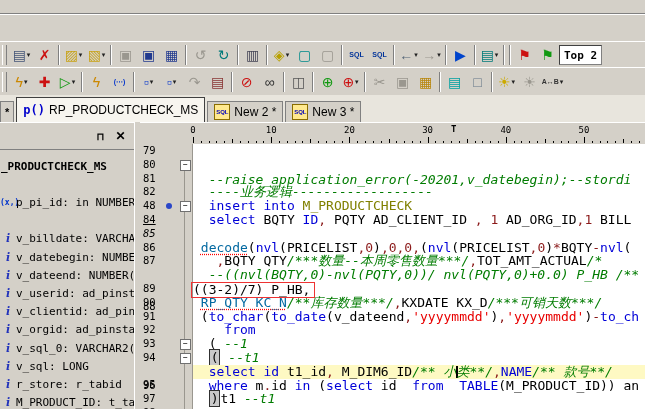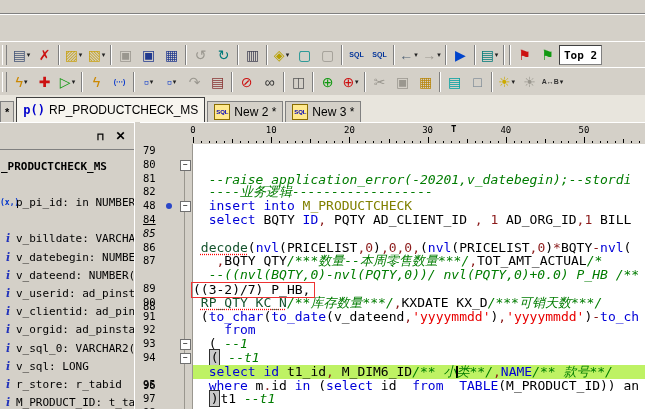--- a/index.html
+++ b/index.html
@@ -50,28 +50,28 @@
   #content{position:absolute;top:21px;left:0;right:0;bottom:0;overflow:hidden}
   #gutter{position:absolute;top:0;left:0;width:52px;bottom:0;background:#d4d0c8;border-right:1px solid #9a978f}
   #codebg{position:absolute;top:0;left:53px;right:0;bottom:0;background:#fff}
   .gutnum{position:absolute;left:3px;font:10.5px "DejaVu Sans Mono",monospace;color:#000}
   .foldbox{position:absolute;left:40px;width:9px;height:9px;background:#fff;border:1px solid #707070;
            font:8px "DejaVu Sans Mono",monospace;line-height:7px;text-align:center;color:#000}
   #foldline{position:absolute;left:44px;width:1px;background:#9a978f}
   #bpdot{position:absolute;left:26px;width:6px;height:6px;border-radius:3px;background:#2a46c8}
   .code-line{position:absolute;left:53px;right:0;height:14px;white-space:pre;
              font:13px "DejaVu Sans Mono",monospace;line-height:13.8px;color:#000}
-  .code-line.hl{background:#bef264}
+  .code-line.hl{background:#fef9c3}
   .sg-p{color:#000}
   .sg-k{color:#0000d8}
   .sg-c{color:#007c00;font-style:italic}
   .sg-s{color:#e80000}
   .sg-n{color:#8b1a1a}
   .sg-t{color:#808000}
-  .sg-u{color:#14532d;text-decoration:underline dotted #ff0000;text-underline-offset:2px}
+  .sg-u{color:#0369a1;text-decoration:underline dotted #ff0000;text-underline-offset:2px}
   .sg-m{background:#c9c9c9;border:1px solid #303030;padding:0 1px}
   .redbox{display:inline-block;border:1px solid #ee3333;padding:0 4px 0 1px;margin-left:-2px}
   .caret{display:inline-block;width:2px;height:12px;background:#000;vertical-align:-2px;margin:0 -1px}
 </style>
 </head>
 <body>
 
 <div id="strip1" class="strip"></div>
 <div id="strip2" class="strip"></div>
 

